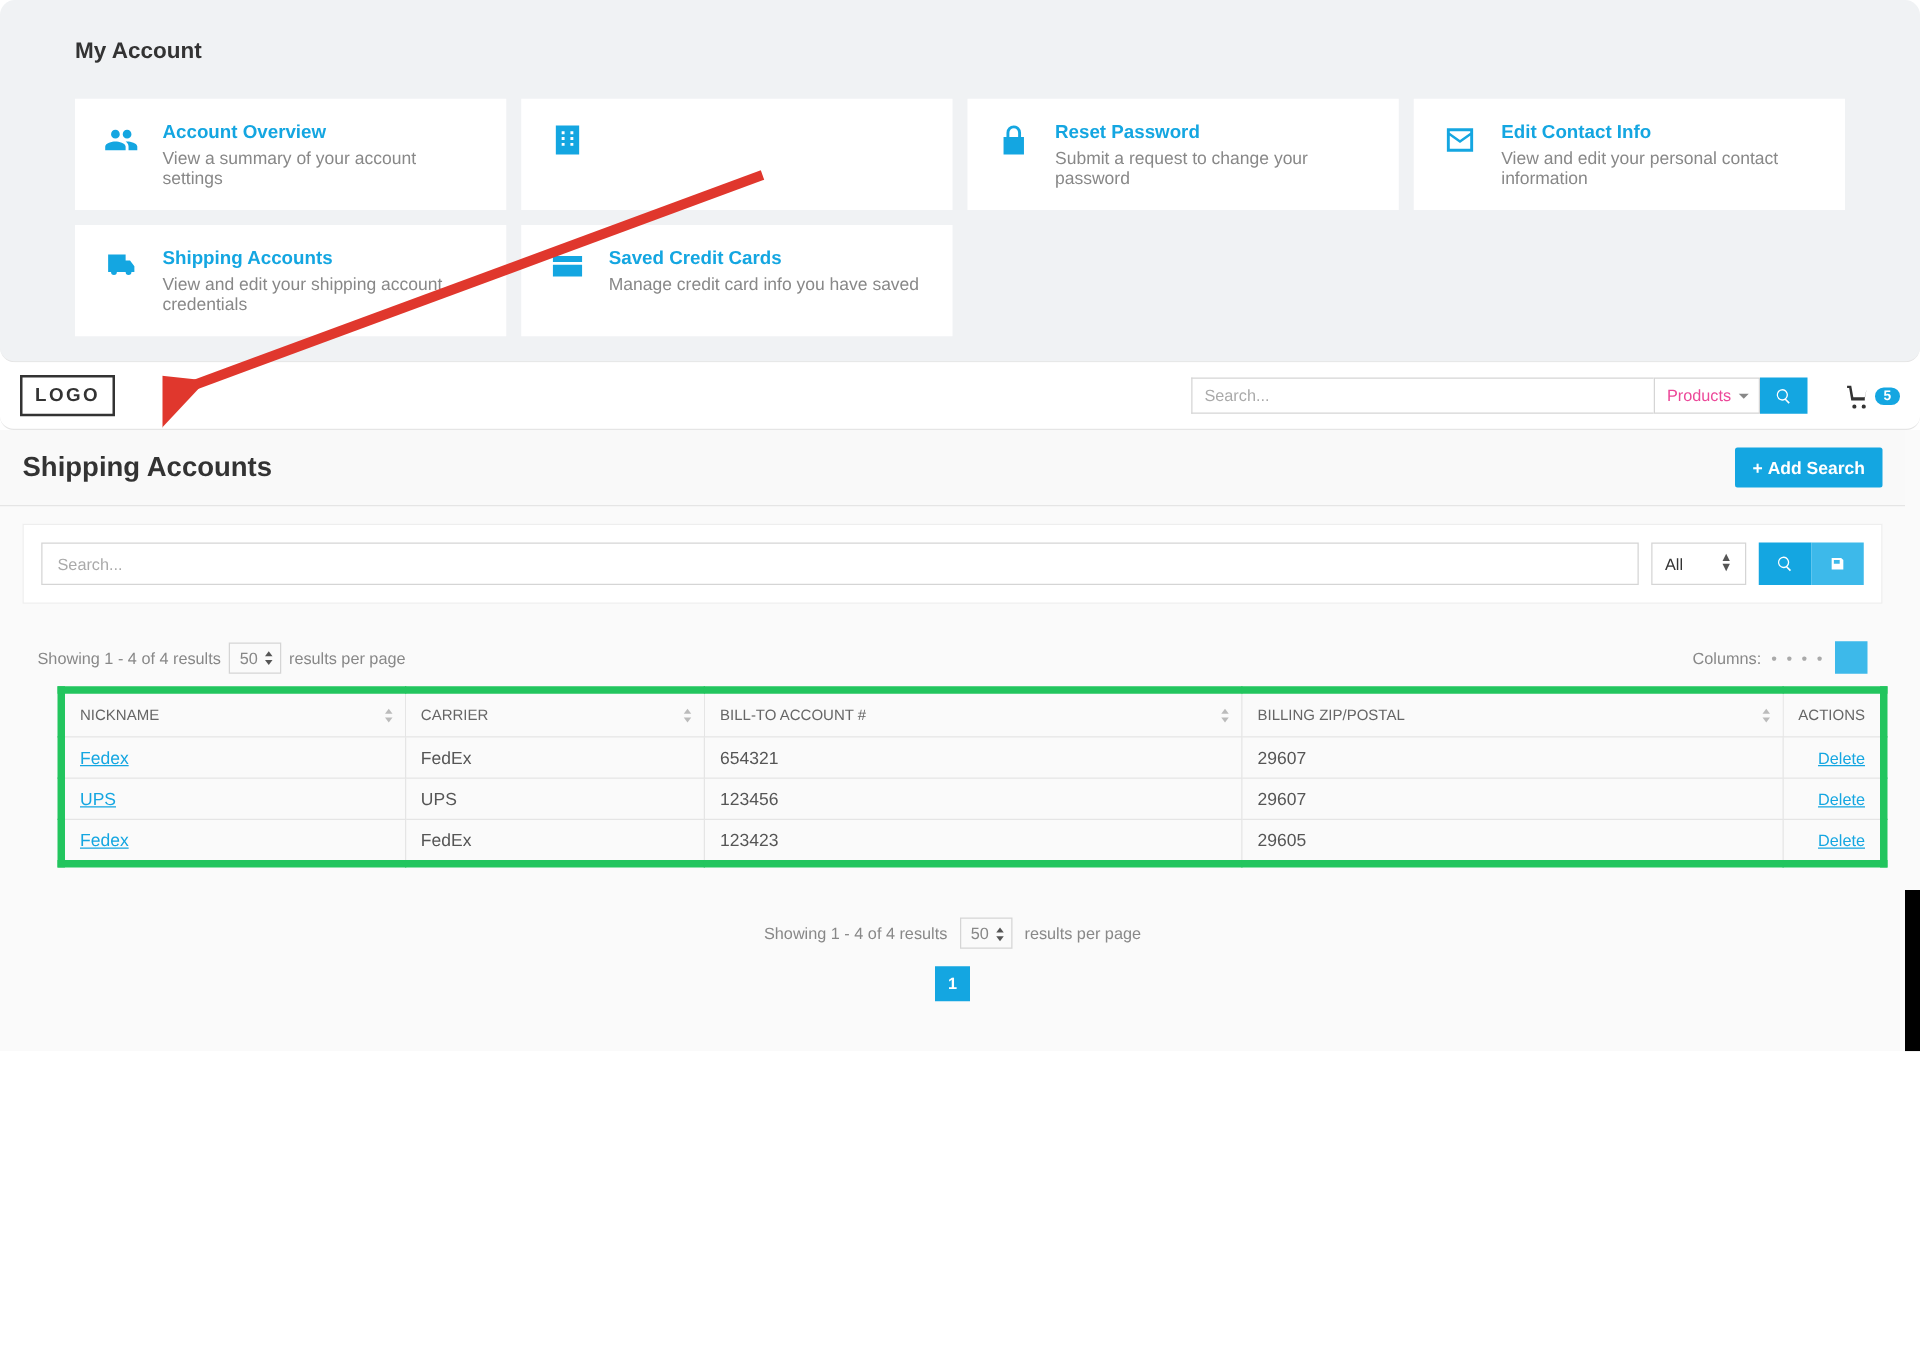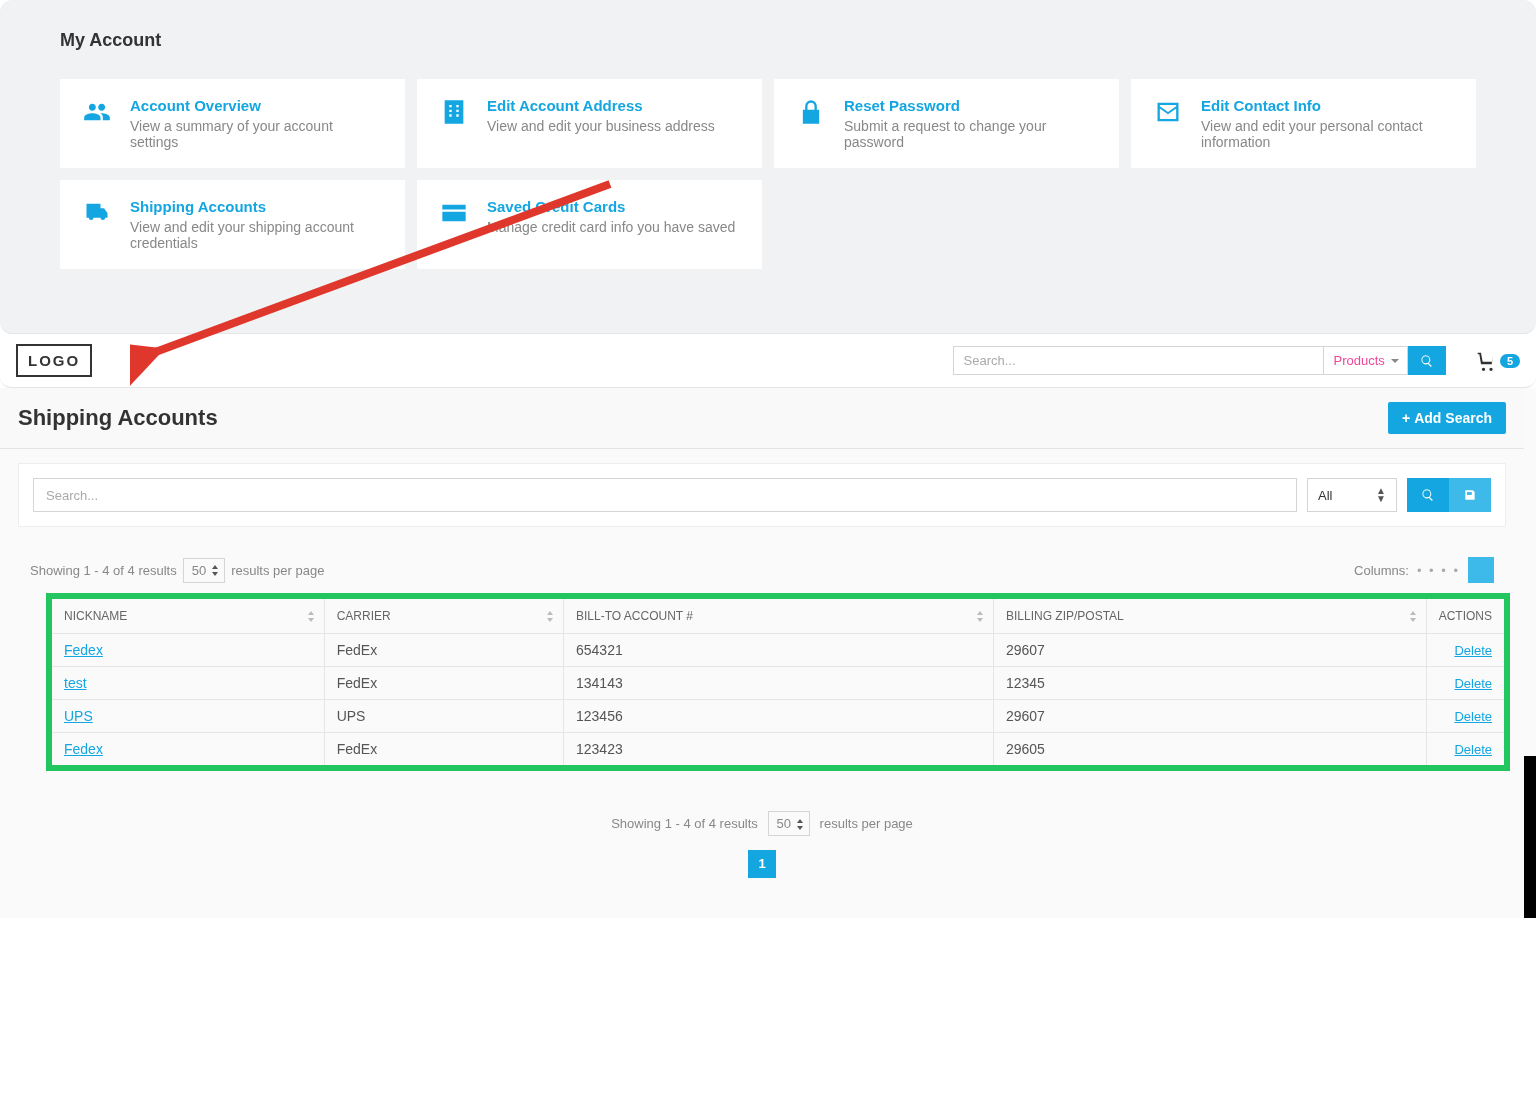--- a/index.html
+++ b/index.html
@@ -1,17 +1,17 @@
 <!DOCTYPE html>
 <html><head>
 <meta charset="utf-8">
 <style>
 * { box-sizing: border-box; margin: 0; padding: 0; }
 body { font-family: "Helvetica Neue", Arial, sans-serif; background: #fff; color: #333; }
-.top-panel { background: #f0f2f4; padding: 30px 60px 64px 60px; border-bottom: 1px solid #e5e5e5; border-radius: 12px; }
+.top-panel { background: #f0f2f4; padding: 30px 60px 20px 60px; border-bottom: 1px solid #e5e5e5; border-radius: 12px; }
 .top-title { font-size: 18px; font-weight: 600; color: #333; margin-bottom: 18px; }
 .cards-grid { display: grid; grid-template-columns: repeat(4, 1fr); gap: 12px; margin-top: 28px; }
 .card { background: #fff; padding: 18px 22px; display: flex; align-items: flex-start; gap: 18px; cursor: pointer; }
 .card-icon { width: 30px; height: 30px; flex-shrink: 0; color: #14a6e1; display: flex; align-items: center; justify-content: center; font-size: 26px; }
 .card-icon svg { width: 28px; height: 28px; fill: #14a6e1; }
 .card-body { flex: 1; }
 .card-title { color: #14a6e1; font-weight: 600; font-size: 15px; margin-bottom: 4px; }
 .card-desc { color: #888; font-size: 14px; }
 .card.narrow { grid-column: span 1; max-width: 100%; }
 
@@ -33,21 +33,21 @@
 
 .page-head { display: flex; align-items: center; padding: 14px 18px; border-bottom: 1px solid #e5e5e5; background:#f9f9f9; }
 .page-title { font-size: 22px; font-weight: 600; color: #333; }
 .page-head-spacer { flex: 1; }
 .btn-primary { background: #14a6e1; color: #fff; border: none; padding: 8px 14px; font-size: 14px; font-weight: 600; border-radius: 2px; cursor: pointer; display: inline-flex; align-items: center; gap: 4px; }
 .plus { font-weight: 700; }
 
 .filter-bar { background: #fff; margin: 14px 18px; border: 1px solid #eee; padding: 14px; display: flex; align-items: stretch; gap: 10px; }
 .filter-search { flex: 1; border: 1px solid #d5d5d5; padding: 8px 12px; font-size: 13px; }
 .filter-search::placeholder { color: #aaa; }
-.filter-select { width: 90px; border: 1px solid #d5d5d5; padding: 6px 10px; font-size: 13px; color: #333; background: #fff; display:flex;align-items:center;justify-content:space-between;gap:22px; }
+.filter-select { width: 76px; border: 1px solid #d5d5d5; padding: 6px 10px; font-size: 13px; color: #333; background: #fff; display:flex;align-items:center;justify-content:space-between;gap:22px; }
 .sort-caret { font-size: 10px; line-height: 8px; color: #555; }
 .btn-group { display: flex; }
 .btn-group .btn-icon-blue { padding: 0 14px; height: 34px; }
 .btn-group .btn-icon-light { background: #3db9ea; }
 
 .results-bar { display: flex; align-items: center; padding: 0 30px 10px 30px; color: #888; font-size: 13px; margin-top: 30px; }
 .results-select { border: 1px solid #d5d5d5; padding: 4px 18px 4px 8px; font-size: 13px; margin: 0 6px; position: relative; display:inline-flex;align-items:center; }
 .results-select::after { content: ""; position: absolute; right: 6px; top: 50%; margin-top:-5px; width:0;height:0;border-left:3px solid transparent;border-right:3px solid transparent;border-bottom:4px solid #555; }
 .results-select::before { content: ""; position: absolute; right: 6px; top: 50%; margin-top:2px; width:0;height:0;border-left:3px solid transparent;border-right:3px solid transparent;border-top:4px solid #555; }
 .results-spacer { flex: 1; }
@@ -89,24 +89,20 @@
         <div class="card-title">Account Overview</div>
         <div class="card-desc">View a summary of your account settings</div>
       </div>
     </div>
 
     <div class="card">
       <div class="card-icon">
         <svg viewBox="0 0 24 24">
             <path d="M4 2v20h16V2H4zm4 4h2v2H8V6zm0 4h2v2H8v-2zm0 4h2v2H8v-2zm6-8h2v2h-2V6zm0 4h2v2h-2v-2zm0 4h2v2h-2v-2z"></path>
           </svg>
-      </div>
-      <div class="card-body">
-        <div class="card-title">Edit Account Address</div>
-        <div class="card-desc">View and edit your business address</div>
       </div>
     </div>
 
     <div class="card">
       <div class="card-icon">
         <svg viewBox="0 0 24 24">
             <path d="M12 2a5 5 0 00-5 5v3H5v12h14V10h-2V7a5 5 0 00-5-5zm-3 5a3 3 0 116 0v3H9V7z"></path>
           </svg>
       </div>
       <div class="card-body">
@@ -242,27 +238,20 @@
   </thead>
   <tbody id="table-body">
         <tr>
           <td><a href="#">Fedex</a></td>
           <td>FedEx</td>
           <td>654321</td>
           <td>29607</td>
           <td class="actions"><a href="#">Delete</a></td>
         </tr>
         <tr>
-          <td><a href="#">test</a></td>
-          <td>FedEx</td>
-          <td>134143</td>
-          <td>12345</td>
-          <td class="actions"><a href="#">Delete</a></td>
-        </tr>
-        <tr>
           <td><a href="#">UPS</a></td>
           <td>UPS</td>
           <td>123456</td>
           <td>29607</td>
           <td class="actions"><a href="#">Delete</a></td>
         </tr>
         <tr>
           <td><a href="#">Fedex</a></td>
           <td>FedEx</td>
           <td>123423</td>

